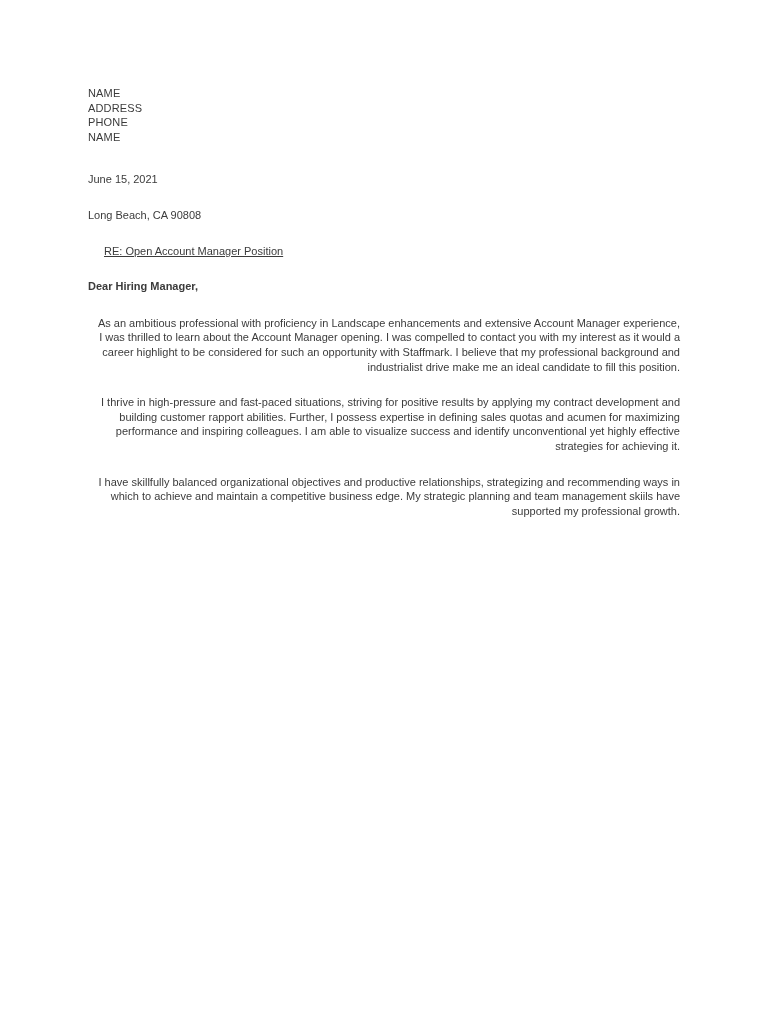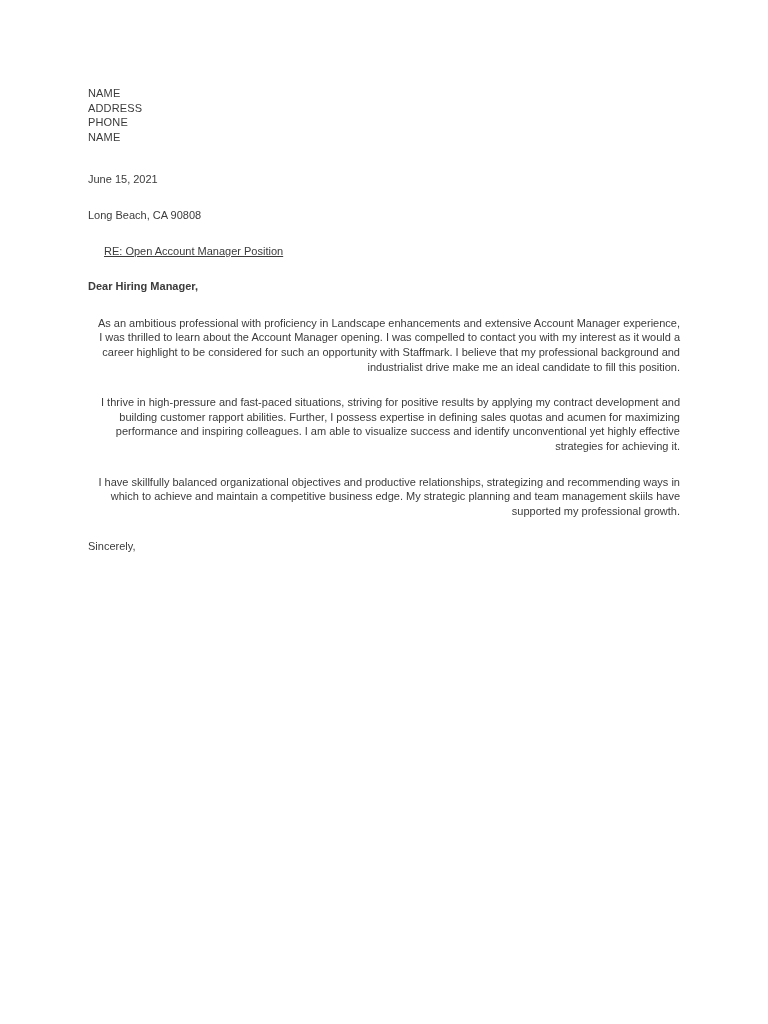--- a/index.html
+++ b/index.html
@@ -82,16 +82,15 @@
     </div>
 
     <div class="subject-line">RE: Open Account Manager Position</div>
 
     <div class="salutation">Dear Hiring Manager,</div>
 
     <p class="body-para">As an ambitious professional with proficiency in Landscape enhancements and extensive Account Manager experience, I was thrilled to learn about the Account Manager opening. I was compelled to contact you with my interest as it would a career highlight to be considered for such an opportunity with Staffmark. I believe that my professional background and industrialist drive make me an ideal candidate to fill this position.</p>
     <p class="body-para">I thrive in high-pressure and fast-paced situations, striving for positive results by applying my contract development and building customer rapport abilities. Further, I possess expertise in defining sales quotas and acumen for maximizing performance and inspiring colleagues. I am able to visualize success and identify unconventional yet highly effective strategies for achieving it.</p>
     <p class="body-para">I have skillfully balanced organizational objectives and productive relationships, strategizing and recommending ways in which to achieve and maintain a competitive business edge. My strategic planning and team management skiils have supported my professional growth.</p>
 
-    <div class="closing">Sincerely,</div>
 
   </div>
 </div>
 
 </body></html>

